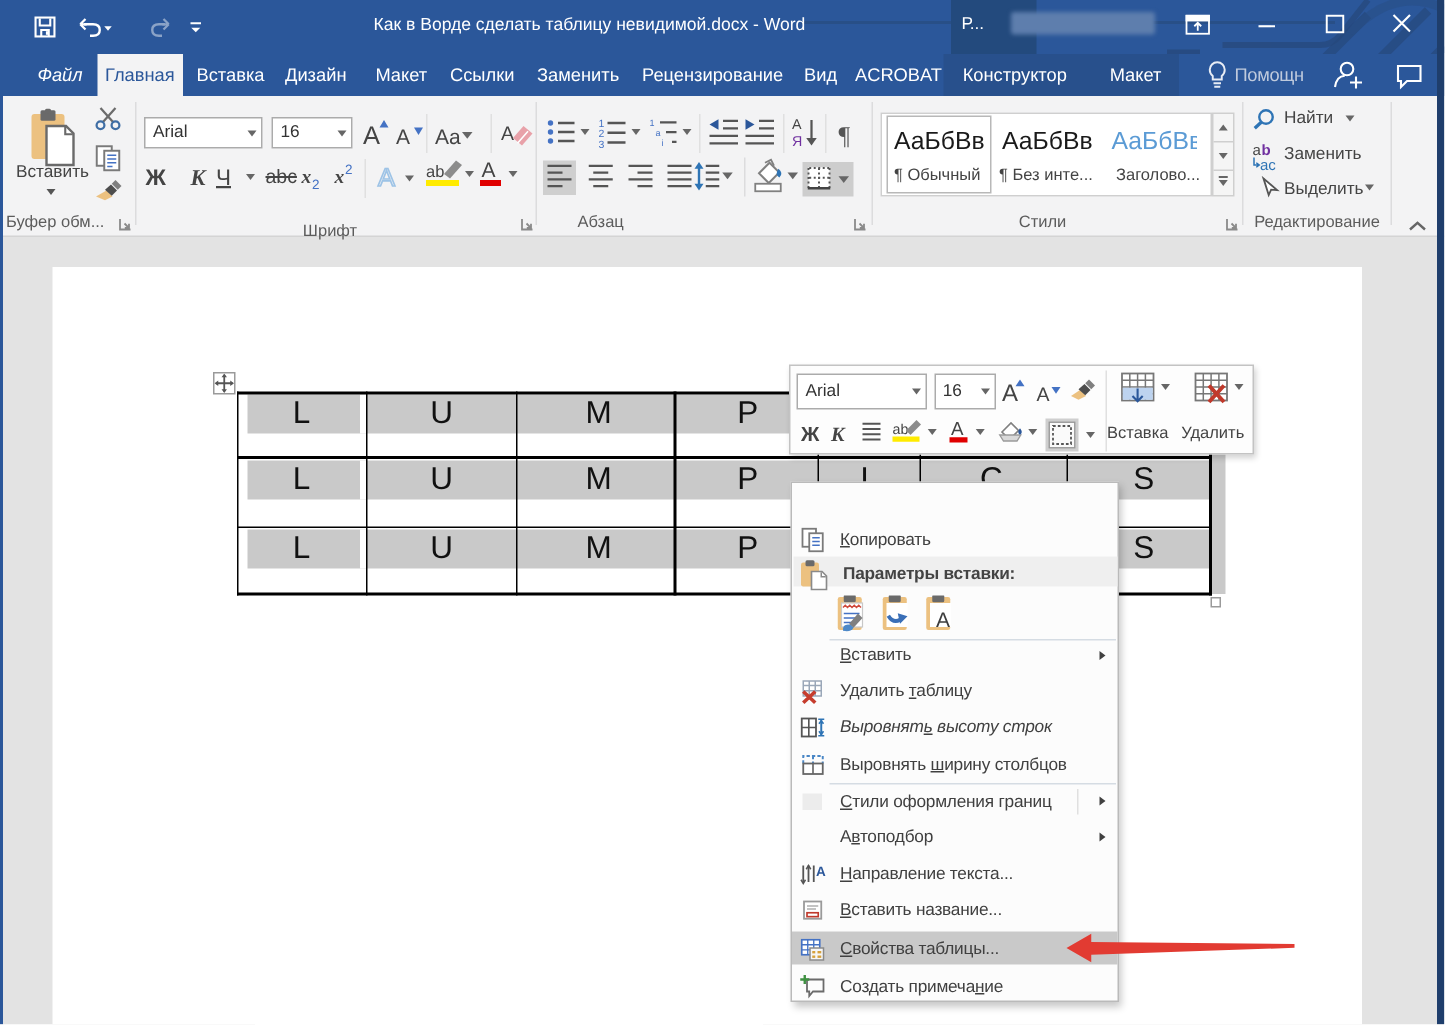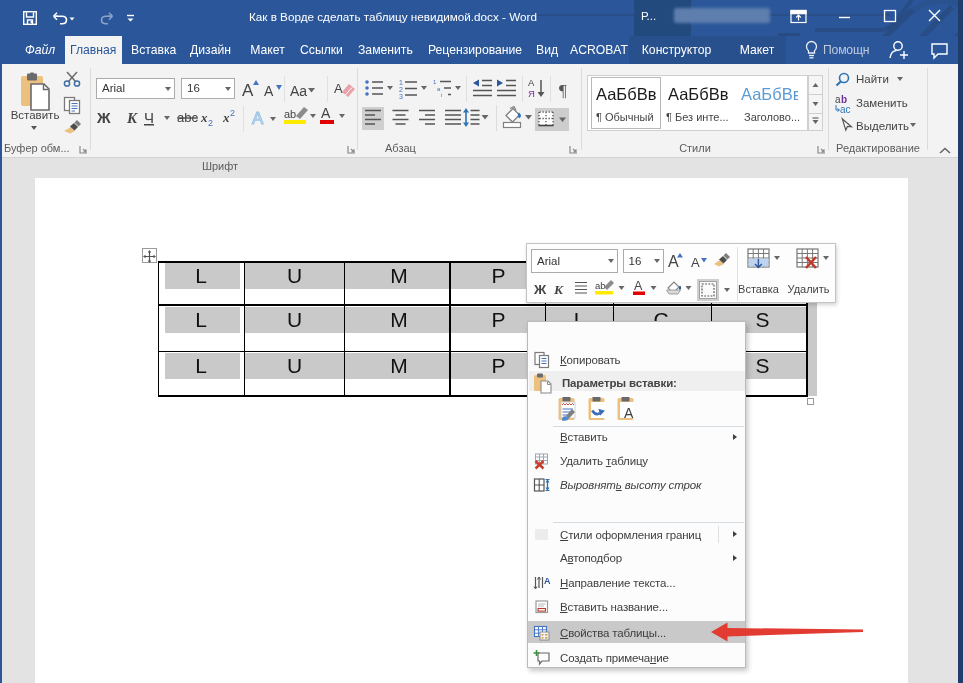--- a/index.html
+++ b/index.html
@@ -229,21 +229,21 @@
       <rect x="0" y="16" width="22" height="4" fill="#ffeb00"></rect>
       <path d="M 26,10 L 32,10 L 29,14 Z" fill="#666"></path>
     </g>
 
     <g transform="translate(226,0)">
       <text x="1" y="14" font-size="14" fill="#444" font-family="Liberation Sans">А</text>
       <rect x="0" y="16" width="14" height="4" fill="#e00000"></rect>
       <path d="M 19,10 L 25,10 L 22,14 Z" fill="#666"></path>
     </g>
   </svg>
-  <div class="abs" style="left:160px; top:160px; width:120px; text-align:center; font-size:11px; color:#5c5c5c;">Шрифт</div>
+  <div class="abs" style="left:160px; top:148px; width:120px; text-align:center; font-size:11px; color:#5c5c5c;">Шрифт</div>
   <svg class="abs" style="left:347px; top:145px;" width="9" height="9" viewBox="0 0 9 9">
     <path d="M 1,1 L 1,8 L 8,8" stroke="#8a8a8a" stroke-width="1.2" fill="none"></path>
     <path d="M 4,4 L 7,7 M 7,4.2 L 7,7 L 4.2,7" stroke="#8a8a8a" stroke-width="1.2" fill="none"></path>
   </svg>
   <div class="gdivider" style="left:357px; top:68px;"></div>
 
   <svg class="abs" style="left:360px; top:76px;" width="218" height="26" viewBox="0 0 218 26">
 
     <g fill="#4472c4">
         <circle cx="7" cy="6" r="1.8"></circle>
@@ -583,20 +583,28 @@
     </div>
     <div class="mi" style="top:150.5px;font-style:italic;">
         <span class="txt">Выровнят<u>ь</u> высоту строк</span>
       <svg class="ic" viewBox="0 0 18 18">
           <rect x="1.5" y="3" width="9.5" height="12" fill="#fff" stroke="#555" stroke-width="1.2"></rect>
           <path d="M 1.5,9 L 11,9 M 6.2,3 L 6.2,15" stroke="#555" stroke-width="1.1"></path>
           <path d="M 14.5,3.5 L 14.5,14.5" stroke="#2e74b5" stroke-width="1.3"></path>
           <path d="M 12.5,3.5 L 16.5,3.5 M 12.5,14.5 L 16.5,14.5 M 13,6.5 L 14.5,4.5 L 16,6.5 M 13,11.5 L 14.5,13.5 L 16,11.5" stroke="#2e74b5" stroke-width="1.1" fill="none"></path>
         </svg>
     </div>
+    <div class="mi" style="top:176px;">
+        <span class="txt">Выровнять <u>ш</u>ирину столбцов</span>
+      <svg class="ic" viewBox="0 0 18 18">
+          <path d="M 2.5,8 L 2.5,3 L 15.5,3 L 15.5,8 M 9,3 L 9,8" fill="none" stroke="#4a87c6" stroke-width="1.3" stroke-dasharray="2.2,1.4"></path>
+          <rect x="2.5" y="8" width="13" height="7" fill="#fff" stroke="#666" stroke-width="1.2"></rect>
+          <path d="M 9,8 L 9,15" stroke="#666" stroke-width="1.1"></path>
+        </svg>
+    </div>
     <div style="position:absolute; left:25px; top:199.5px; width:191px; height:1px; background:#d5dce3;"></div>
     <div class="mi" style="top:200.8px;">
         <span class="txt"><u>С</u>тили оформления границ</span>
         <span class="subarr"></span>
       <svg class="ic" viewBox="0 0 18 18">
           <rect x="2" y="3" width="13" height="11" fill="#ececec"></rect>
         </svg>
       <span style="position:absolute; right:26px; top:3px; width:1px; height:17px; background:#e0e0e0;"></span>
     </div>
     <div class="mi" style="top:224.3px;">

